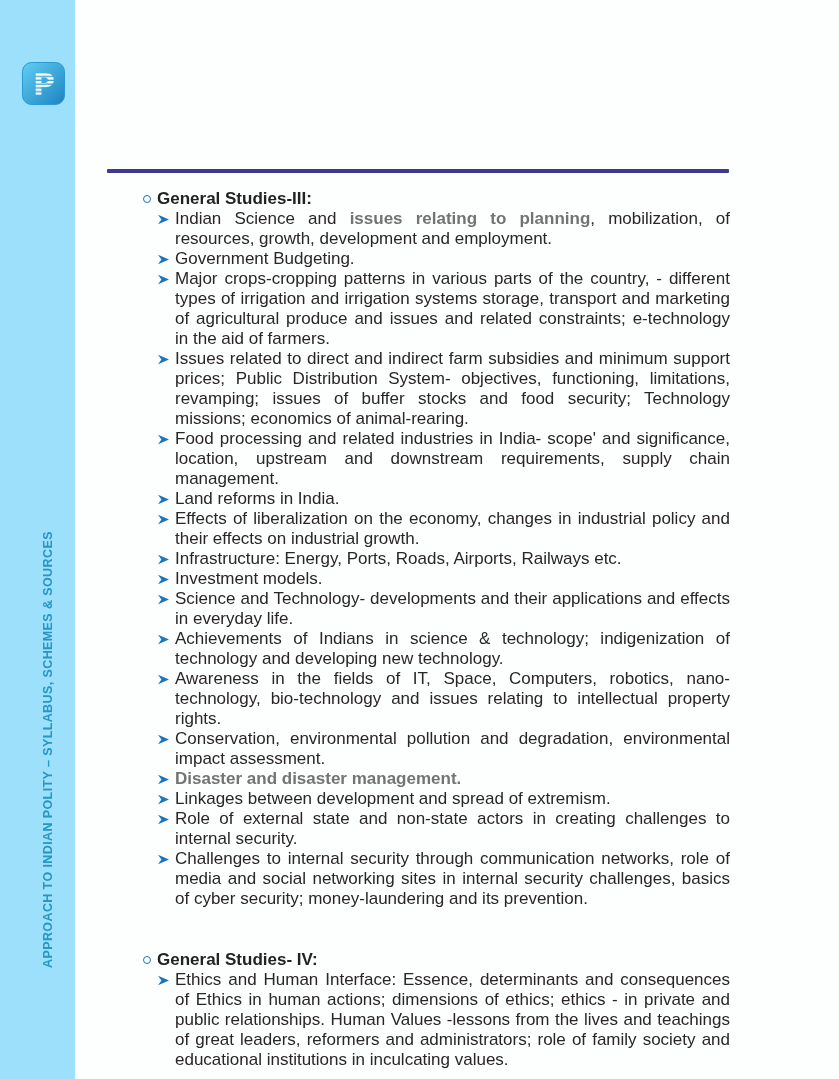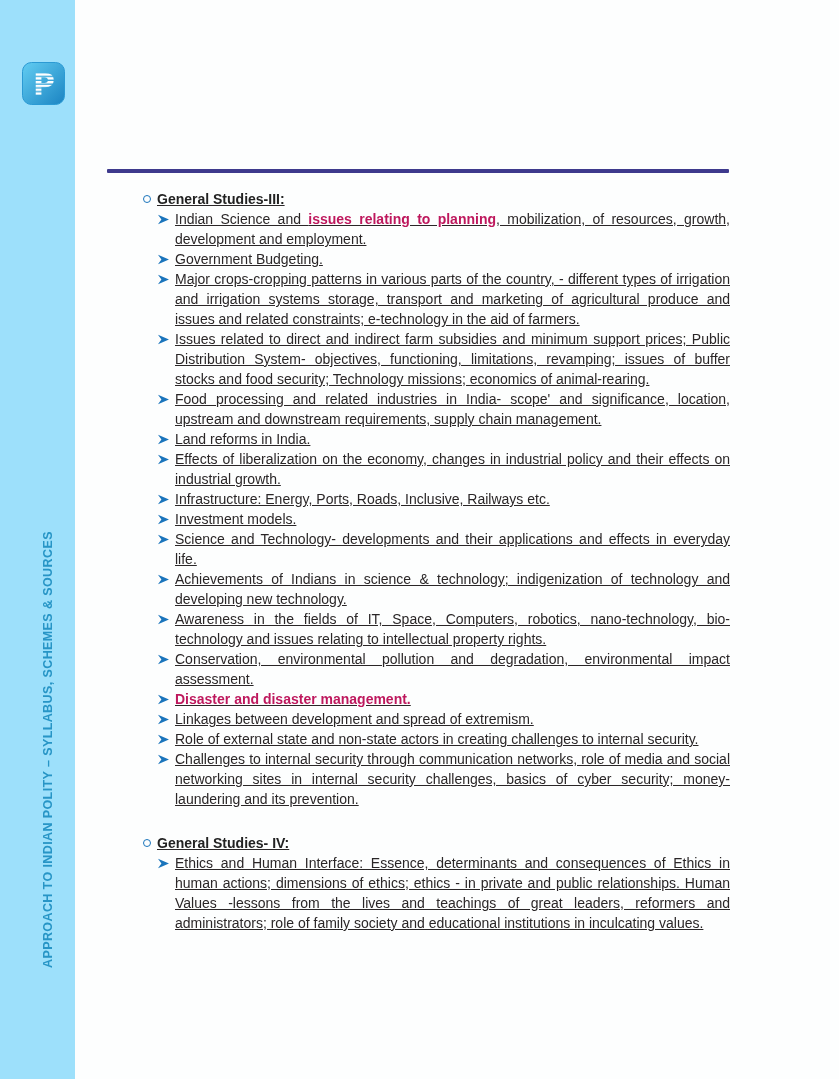--- a/index.html
+++ b/index.html
@@ -19,36 +19,36 @@
     writing-mode:vertical-rl;transform:rotate(180deg);
     color:#2795c6;font-weight:bold;font-size:12.5px;letter-spacing:0.4px;
     white-space:nowrap;
   }
   .rule{
     position:absolute;left:107px;top:169px;width:622px;height:4px;
     background:#3e3a8d;border-radius:1px;
   }
   .content{
     position:absolute;left:143px;top:189px;width:587px;
-    font-size:14px;line-height:20px;color:#2a2627;text-decoration:underline;
+    font-size:17px;line-height:20px;color:#2a2627;
   }
-  .section + .section{margin-top:24px;}
+  .section + .section{margin-top:41px;}
   .heading-row{position:relative;padding-left:14px;font-weight:bold;color:#222;}
   .circle{
     position:absolute;left:0;top:6px;width:6px;height:6px;
     border:1.6px solid #1b75bc;border-radius:50%;box-sizing:border-box;
     width:8px;height:8px;
   }
   .item{
     position:relative;padding-left:32px;text-align:justify;
   }
   .arrow-icon{
     position:absolute;left:15px;top:5px;width:11px;height:11px;
   }
-  .item b{color:#be185d;}
+  .item b{color:#737373;}
 </style>
 </head>
 <body>
 
 <div class="page">
 
   <aside class="sidebar">
     <div class="logo">
       <svg width="43" height="43" viewBox="0 0 43 43">
         <defs>
@@ -89,21 +89,21 @@
               <path d="M0 0.8 L11 5.5 L0 10.2 L3.4 5.5 Z" fill="#1b75bc"></path>
             </svg><span><span>Food processing and related industries in India- scope' and significance, location, upstream and downstream requirements, supply chain management.</span></span></div>
           <div class="item"><svg class="arrow-icon" viewBox="0 0 11 11">
               <path d="M0 0.8 L11 5.5 L0 10.2 L3.4 5.5 Z" fill="#1b75bc"></path>
             </svg><span><span>Land reforms in India.</span></span></div>
           <div class="item"><svg class="arrow-icon" viewBox="0 0 11 11">
               <path d="M0 0.8 L11 5.5 L0 10.2 L3.4 5.5 Z" fill="#1b75bc"></path>
             </svg><span><span>Effects of liberalization on the economy, changes in industrial policy and their effects on industrial growth.</span></span></div>
           <div class="item"><svg class="arrow-icon" viewBox="0 0 11 11">
               <path d="M0 0.8 L11 5.5 L0 10.2 L3.4 5.5 Z" fill="#1b75bc"></path>
-            </svg><span><span>Infrastructure: Energy, Ports, Roads, Inclusive, Railways etc.</span></span></div>
+            </svg><span><span>Infrastructure: Energy, Ports, Roads, Airports, Railways etc.</span></span></div>
           <div class="item"><svg class="arrow-icon" viewBox="0 0 11 11">
               <path d="M0 0.8 L11 5.5 L0 10.2 L3.4 5.5 Z" fill="#1b75bc"></path>
             </svg><span><span>Investment models.</span></span></div>
           <div class="item"><svg class="arrow-icon" viewBox="0 0 11 11">
               <path d="M0 0.8 L11 5.5 L0 10.2 L3.4 5.5 Z" fill="#1b75bc"></path>
             </svg><span><span>Science and Technology- developments and their applications and effects in everyday life.</span></span></div>
           <div class="item"><svg class="arrow-icon" viewBox="0 0 11 11">
               <path d="M0 0.8 L11 5.5 L0 10.2 L3.4 5.5 Z" fill="#1b75bc"></path>
             </svg><span><span>Achievements of Indians in science &amp; technology; indigenization of technology and developing new technology.</span></span></div>
           <div class="item"><svg class="arrow-icon" viewBox="0 0 11 11">

